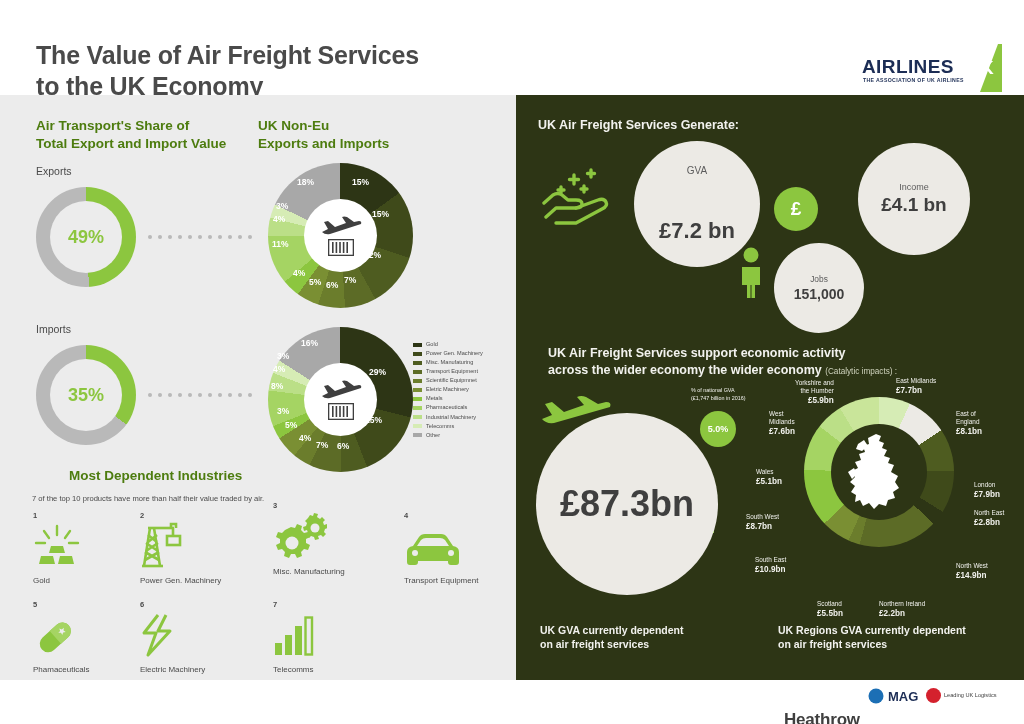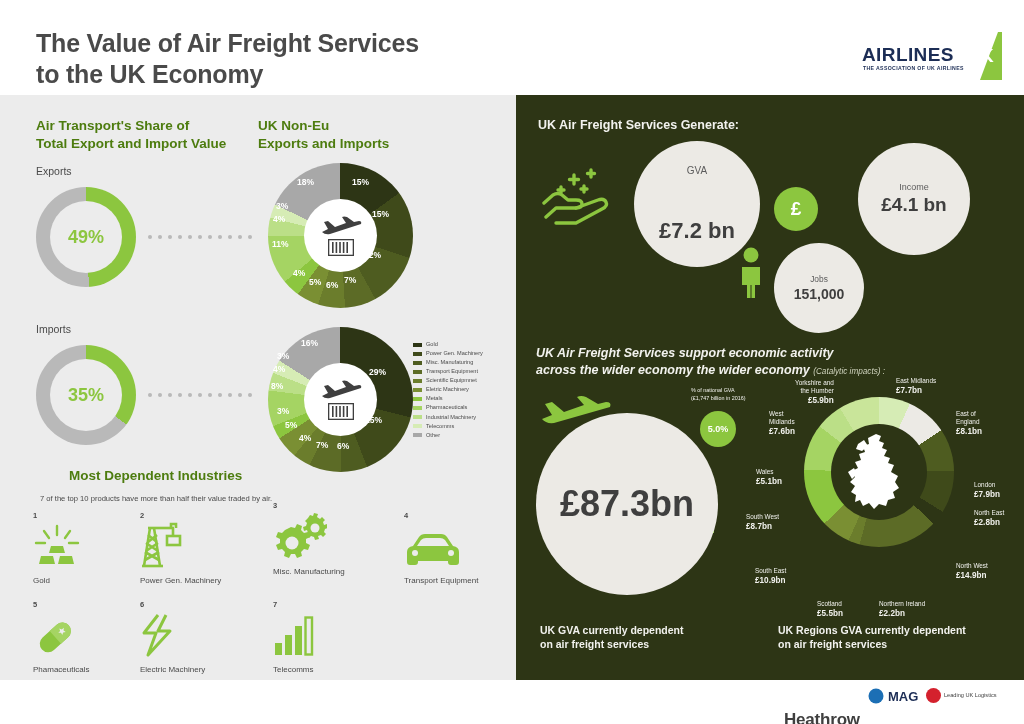--- a/index.html
+++ b/index.html
@@ -7,21 +7,21 @@
   body {
     font-family: "Liberation Sans", sans-serif;
     background: #ffffff;
     position: relative;
     overflow: hidden;
     color: #4a4a4a;
   }
   .page { position: relative; width: 1024px; height: 724px; background:#ffffff; }
 
   
-  .header { position: absolute; left:0; top:0; width:1024px; height:115px; background:#ffffff; }
+  .header { position: absolute; left:0; top:12px; width:1024px; height:115px; background:#ffffff; }
   .title {
     position:absolute; left:36px; top:28px;
     font-size: 25px; font-weight: bold; line-height: 1.22;
     color:#4a4a4a; letter-spacing:-0.2px;
   }
   .logo { position:absolute; right:22px; top:32px; width:140px; height:48px; }
   .logo-fin { position:absolute; right:0; top:0; width:52px; height:48px; }
   .logo-word { position:absolute; left:0; top:12px; font-size:19px; font-weight:bold; color:#1c2d55; letter-spacing:0.4px;}
   .logo-uk { position:absolute; right:8px; top:13px; font-size:19px; font-weight:bold; color:#ffffff; letter-spacing:0.2px;}
   .logo-tag { position:absolute; left:1px; top:33px; font-size:5.2px; color:#1c2d55; letter-spacing:0.35px; font-weight:bold;}
@@ -287,21 +287,21 @@
           <span class="legend-sw" style="background: rgb(214, 236, 181);"></span>
           <span>Telecomms</span>
         </div>
         <div class="legend-row">
           <span class="legend-sw" style="background: rgb(168, 168, 168);"></span>
           <span>Other</span>
         </div>
       </div>
 
     <div style="position:absolute;left:33px;top:372px;margin-left:36px;" class="sec-h">Most Dependent Industries</div>
-    <div style="position:absolute;left:40px;top:399px;font-size:7.6px;color:#4a4a4a;">7 of the top 10 products have more than half their value traded by air.</div>
+    <div style="position:absolute;left:32px;top:399px;font-size:7.6px;color:#4a4a4a;">7 of the top 10 products have more than half their value traded by air.</div>
 
     <div class="ind" style="left:33px;top:416px;">
       <div class="ind-num">1</div>
       <div class="ind-icon">
         <svg width="48" height="44" viewBox="0 0 48 44">
           <g stroke="#8cc63f" stroke-width="2.4" stroke-linecap="round">
             <line x1="24" y1="2" x2="24" y2="11"></line>
             <line x1="11" y1="7" x2="16" y2="14"></line>
             <line x1="37" y1="7" x2="32" y2="14"></line>
             <line x1="3" y1="19" x2="12" y2="19"></line>
@@ -435,21 +435,21 @@
     <svg style="position:absolute;left:222px;top:152px;" width="26" height="52" viewBox="0 0 26 52">
       <circle cx="13" cy="8" r="7.5" fill="#8cc63f"></circle>
       <path d="M4 20 h18 v18 h-5 v13 h-3.5 V38 h-1 v13 H9 V38 H4 Z" fill="#8cc63f"></path>
     </svg>
 
     <div class="bub" style="left:258px;top:148px;width:90px;height:90px;">
       <span class="bub-lbl" style="font-size:8.4px;">Jobs</span>
       <span class="bub-val" style="font-size:14px;margin-top:2px;">151,000</span>
     </div>
 
-    <div class="r-h" style="position:absolute;left:20px;top:250px;width:460px;font-style:italic;">
+    <div class="r-h" style="position:absolute;left:32px;top:250px;width:460px;">
       <div>UK Air Freight Services support economic activity</div>
       <div>
         <span>across the wider economy the wider economy</span>
         <span class="r-sub">(Catalytic impacts) :</span>
       </div>
     </div>
 
     <svg style="position:absolute;left:24px;top:300px;" width="72" height="30" viewBox="0 0 72 30">
       <path d="M2 24 L12 20 L5 9 L12 7 L24 17 L44 10 L37 2 Q41 0 46 2 L58 9 L66 7 Q72 7 70 12 L14 28 Q6 29 2 24 Z" fill="#8cc63f"></path>
     </svg>
@@ -527,21 +527,21 @@
       <b>£14.9bn</b>
     </div>
     <div class="reg-lbl" style="left:363px;top:505px;">
       <span>Northern Ireland</span>
       <b>£2.2bn</b>
     </div>
     <div class="reg-lbl" style="left:301px;top:505px;">
       <span>Scotland</span>
       <b>£5.5bn</b>
     </div>
-    <div class="reg-lbl" style="left:239px;top:472px;">
+    <div class="reg-lbl" style="left:239px;top:461px;">
       <span>South East</span>
       <b>£10.9bn</b>
     </div>
     <div class="reg-lbl" style="left:230px;top:418px;">
       <span>South West</span>
       <b>£8.7bn</b>
     </div>
     <div class="reg-lbl" style="left:240px;top:373px;">
       <span>Wales</span>
       <b>£5.1bn</b>

